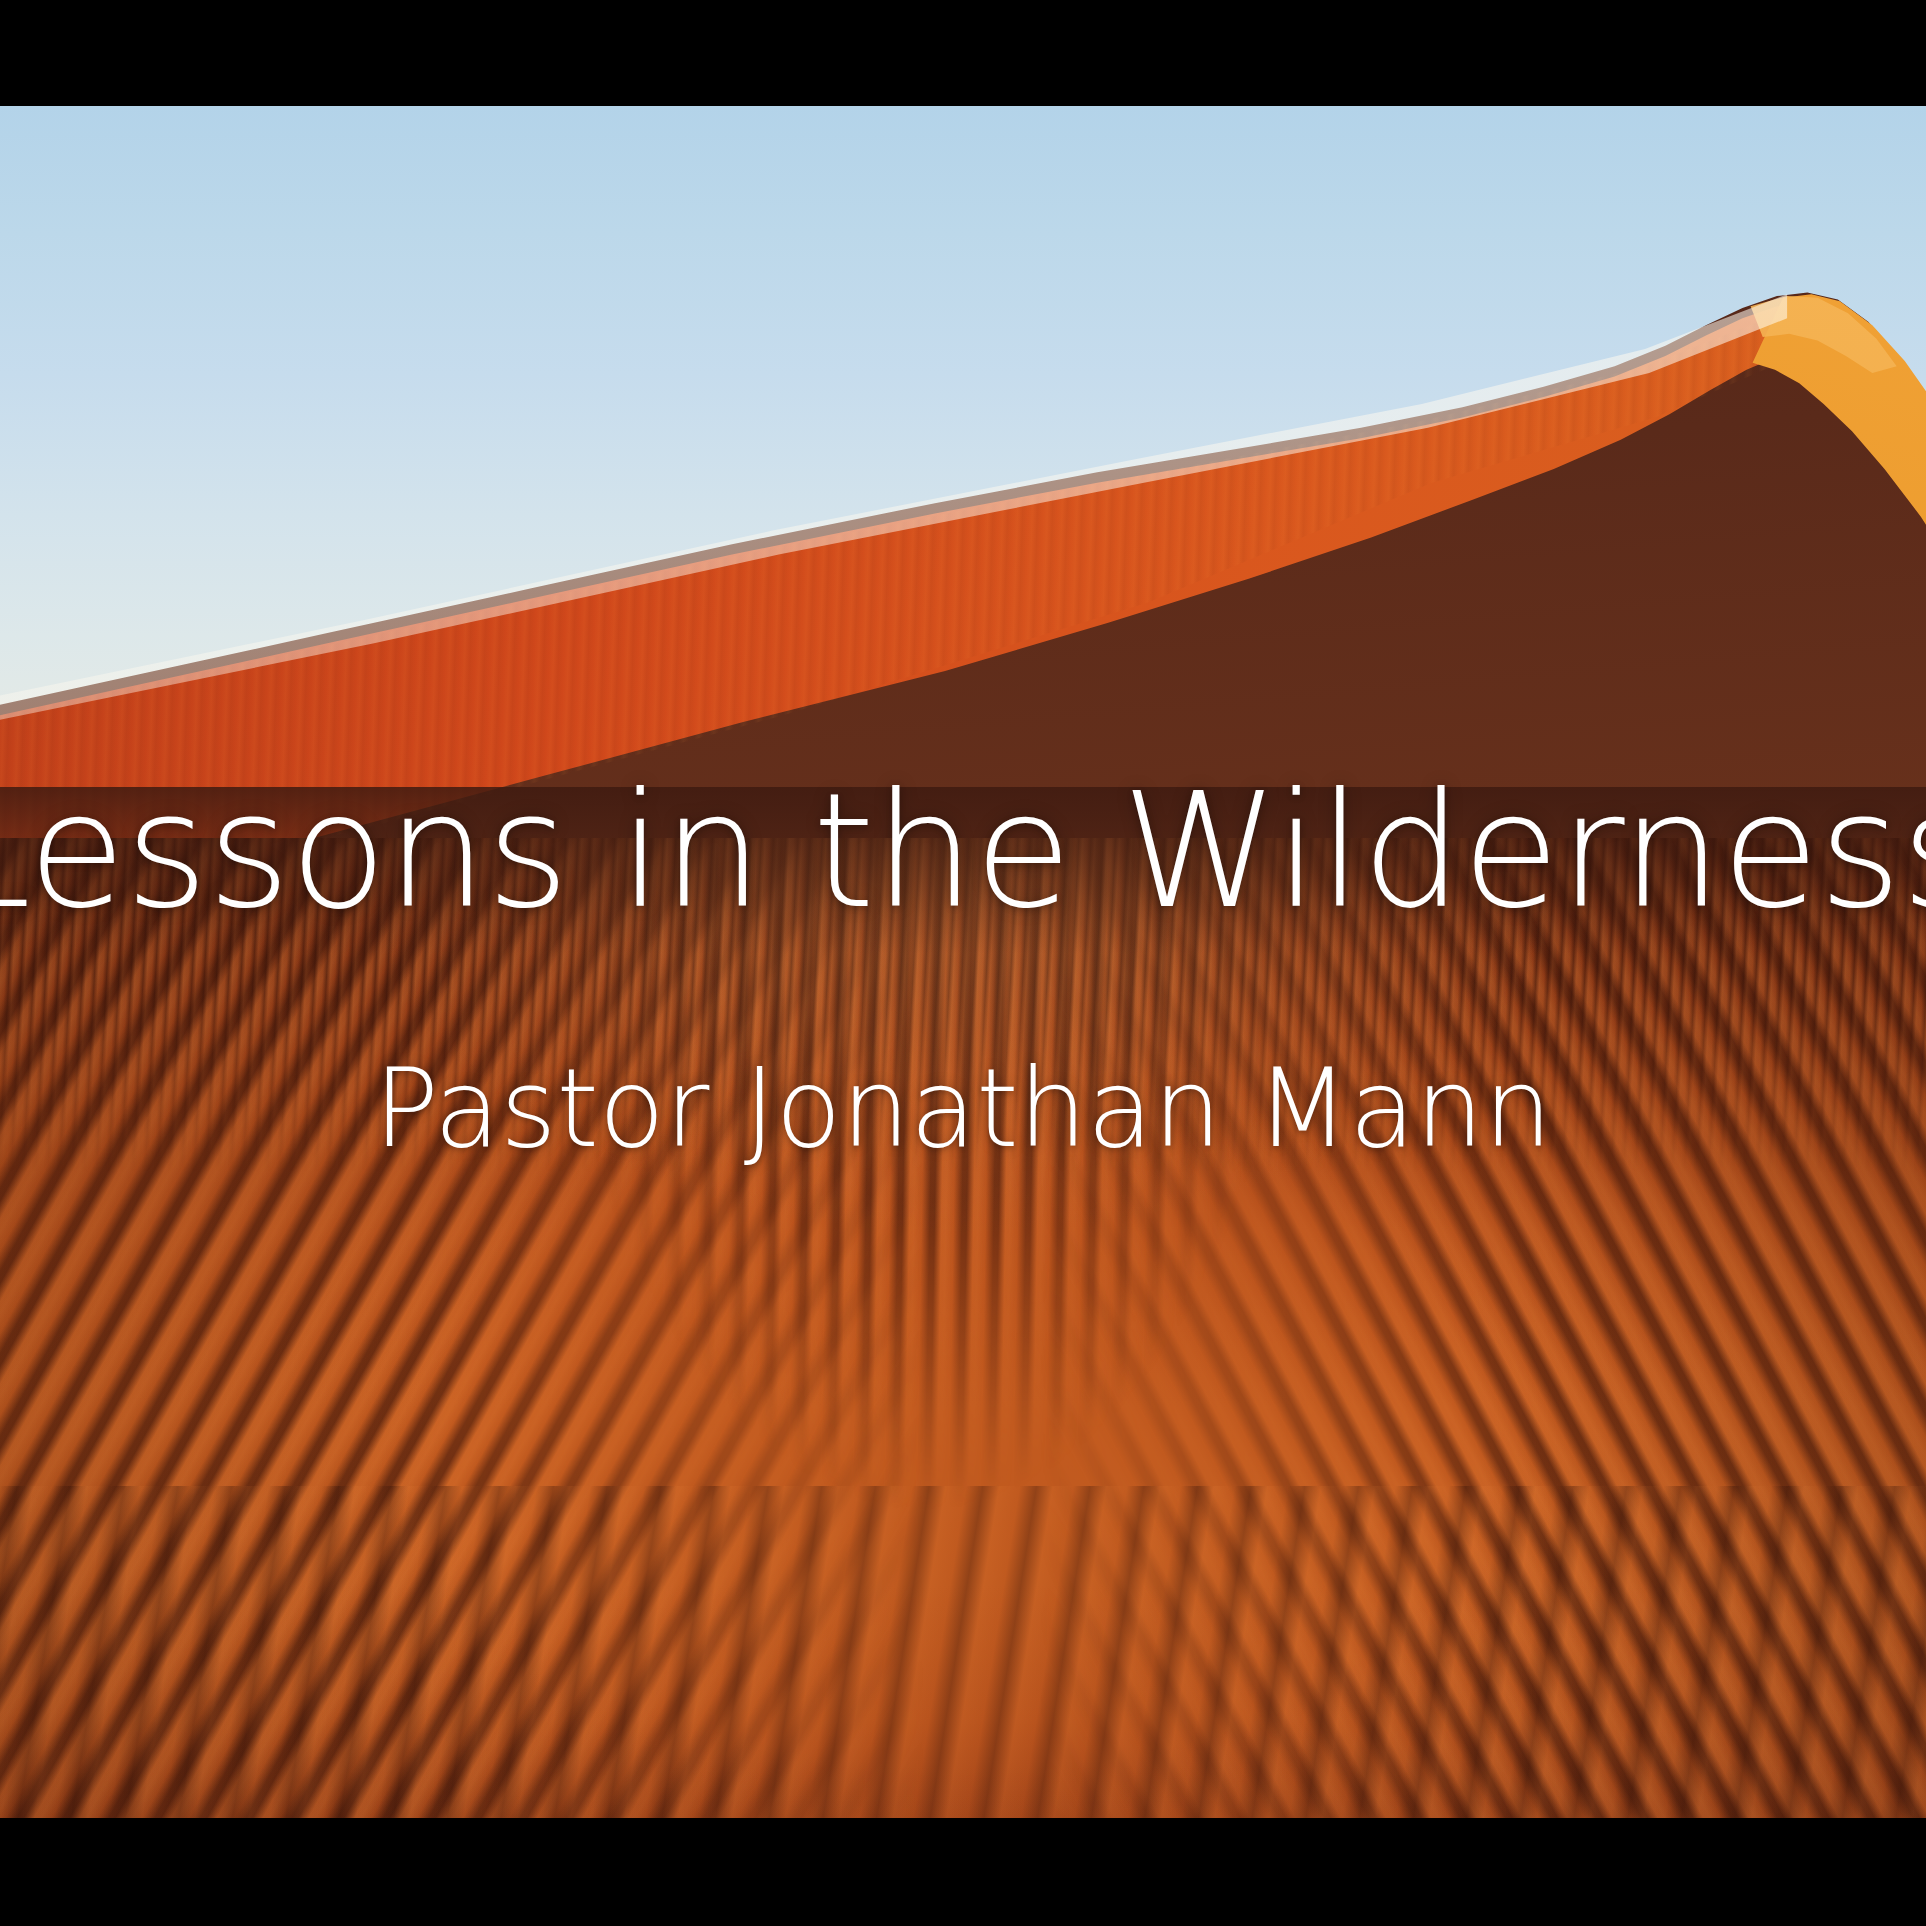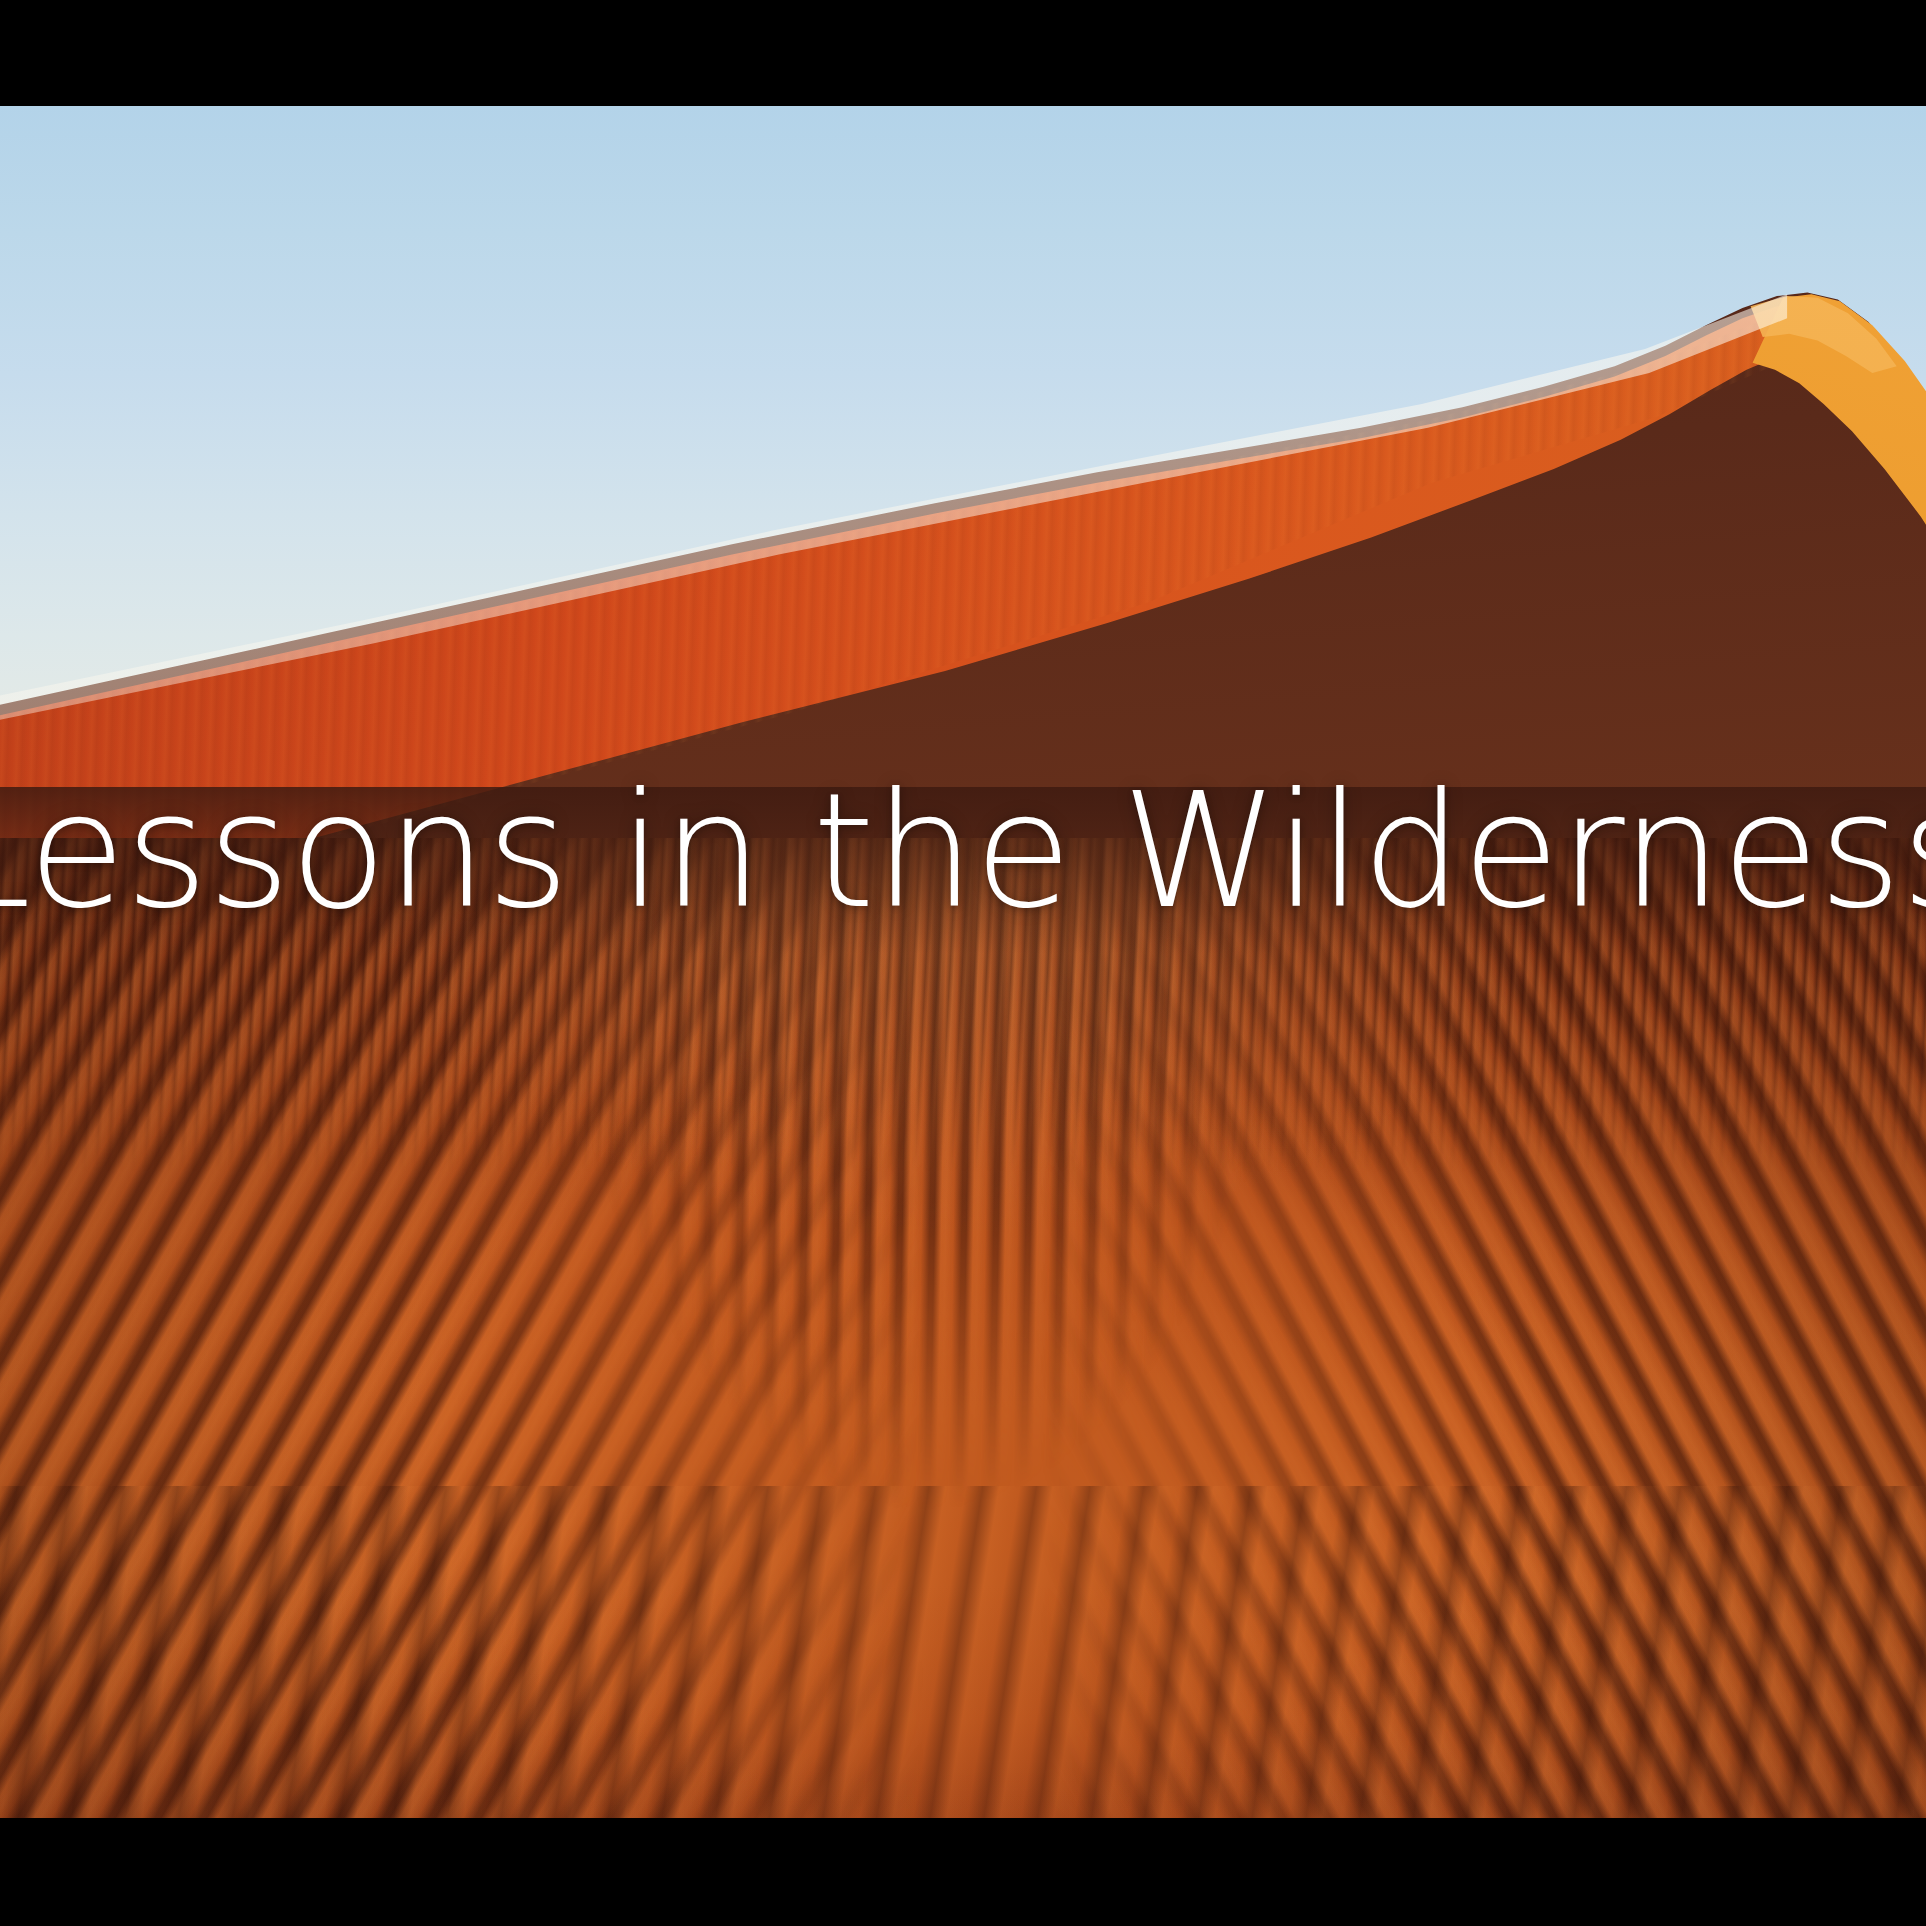--- a/index.html
+++ b/index.html
@@ -221,17 +221,18 @@
     <div class="rip-left"></div>
     <div class="rip-right"></div>
     <div class="rip-fine"></div>
     <div class="rip-coarse"></div>
     <div class="sand-wash"></div>
     <div class="blend"></div>
   </div>
 
   <div class="text-layer">
     <div class="title">Lessons in the Wilderness</div>
+    <div class="subtitle">Pastor Jonathan Mann</div>
   </div>
 
   <div class="bar-bottom"></div>
 </div>
 
 
 </body></html>

